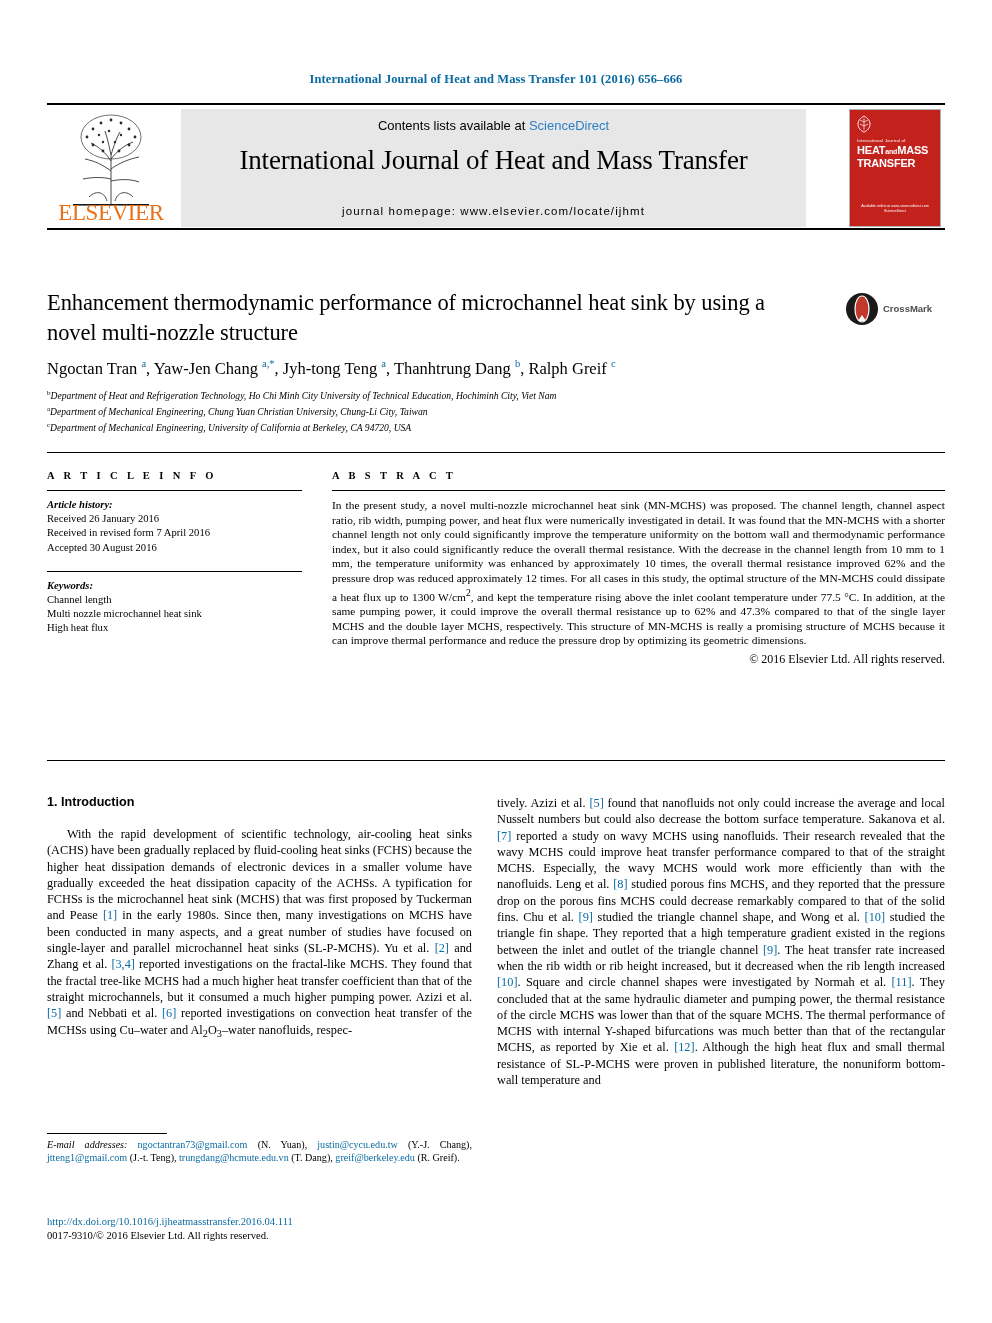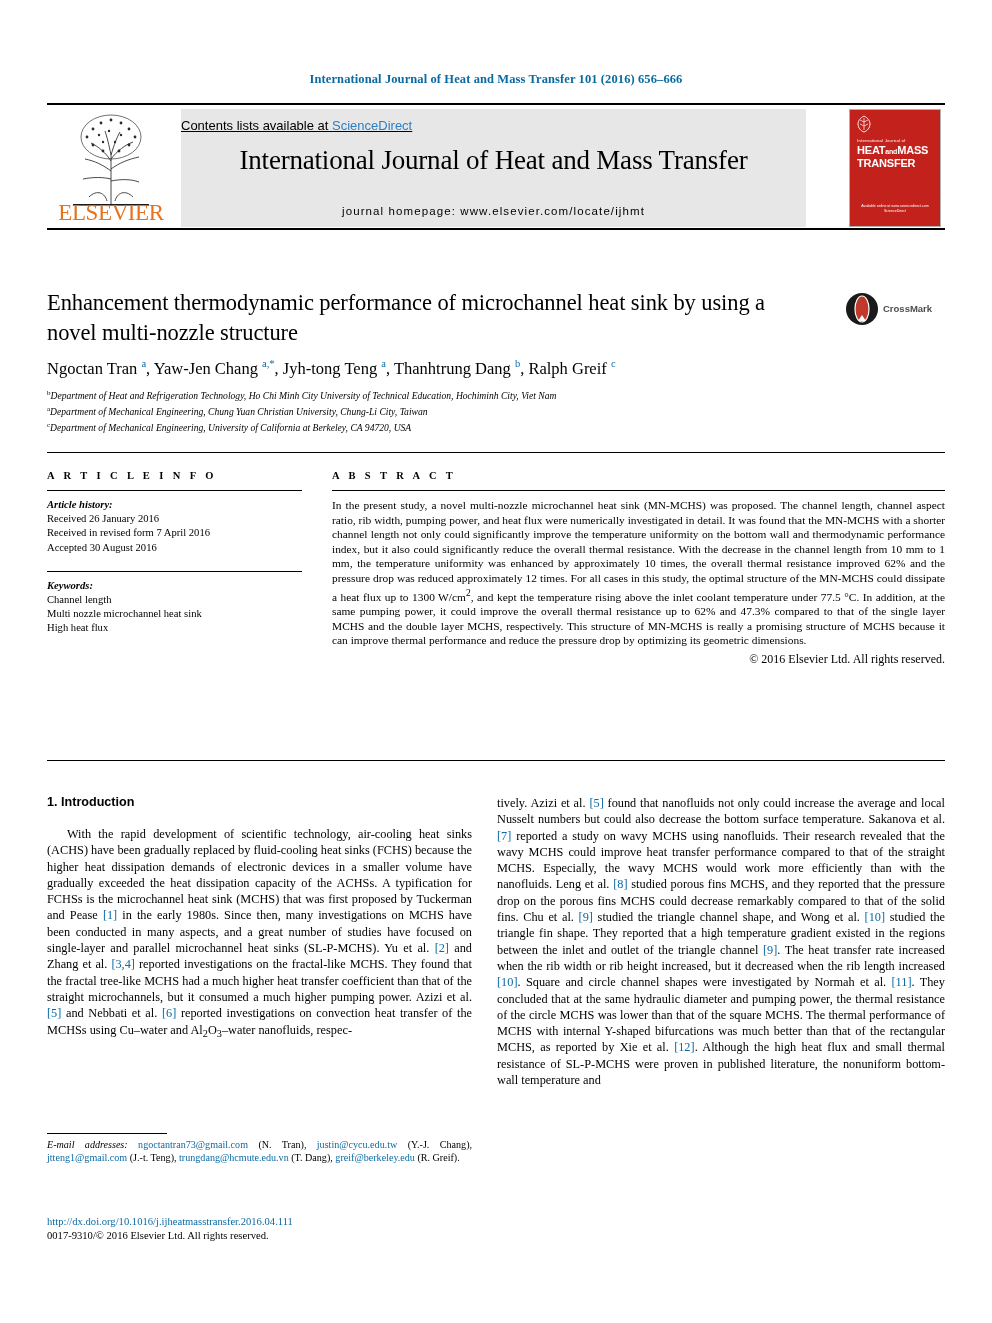--- a/index.html
+++ b/index.html
@@ -45,23 +45,22 @@
     letter-spacing: -0.4px;
     font-weight: normal;
   }
 
   .mast-center {
     position: absolute; left: 134px; top: 4px; width: 625px; height: 118px;
     background: #e7e7e7;
   }
   .contents-line {
     position: absolute; top: 9px; left: 0; width: 100%;
-    text-align: left; font-size: 13px;
+    text-align: center; font-size: 13px;
     font-family: "Liberation Sans", sans-serif;
-    text-decoration: underline;
   }
   .contents-line .sd { color: #2b7fc4; }
   .journal-title {
     position: absolute; top: 36px; left: 0; width: 100%;
     text-align: center;
     font-family: "Liberation Serif", serif;
     font-size: 27px;
     letter-spacing: -0.2px;
   }
   .homepage-line {
@@ -349,21 +348,21 @@
 
   <div class="body-col-right">
     <div class="para noind">tively. Azizi et al. <span class="ref">[5]</span> found that nanofluids not only could increase the average and local Nusselt numbers but could also decrease the bottom surface temperature. Sakanova et al. <span class="ref">[7]</span> reported a study on wavy MCHS using nanofluids. Their research revealed that the wavy MCHS could improve heat transfer performance compared to that of the straight MCHS. Especially, the wavy MCHS would work more efficiently than with the nanofluids. Leng et al. <span class="ref">[8]</span> studied porous fins MCHS, and they reported that the pressure drop on the porous fins MCHS could decrease remarkably compared to that of the solid fins. Chu et al. <span class="ref">[9]</span> studied the triangle channel shape, and Wong et al. <span class="ref">[10]</span> studied the triangle fin shape. They reported that a high temperature gradient existed in the regions between the inlet and outlet of the triangle channel <span class="ref">[9]</span>. The heat transfer rate increased when the rib width or rib height increased, but it decreased when the rib length increased <span class="ref">[10]</span>. Square and circle channel shapes were investigated by Normah et al. <span class="ref">[11]</span>. They concluded that at the same hydraulic diameter and pumping power, the thermal resistance of the circle MCHS was lower than that of the square MCHS. The thermal performance of MCHS with internal Y-shaped bifurcations was much better than that of the rectangular MCHS, as reported by Xie et al. <span class="ref">[12]</span>. Although the high heat flux and small thermal resistance of SL-P-MCHS were proven in published literature, the nonuniform bottom-wall temperature and</div>
   </div>
 
   <div class="footnote-rule"></div>
   <div class="footnotes">
     <div>
       <span class="em">E-mail addresses:</span>
       <span class="mail">ngoctantran73@gmail.com</span>
-      <span>(N. Tran)</span>,
+      <span>(N. Yuan)</span>,
       <span class="mail">justin@cycu.edu.tw</span>
       <span>(Y.-J. Chang)</span>,
       <span class="mail">jtteng1@gmail.com</span>
       <span>(J.-t. Teng)</span>,
       <span class="mail">trungdang@hcmute.edu.vn</span>
       <span>(T. Dang)</span>,
       <span class="mail">greif@berkeley.edu</span>
       <span>(R. Greif)</span>.
     </div>
   </div>

